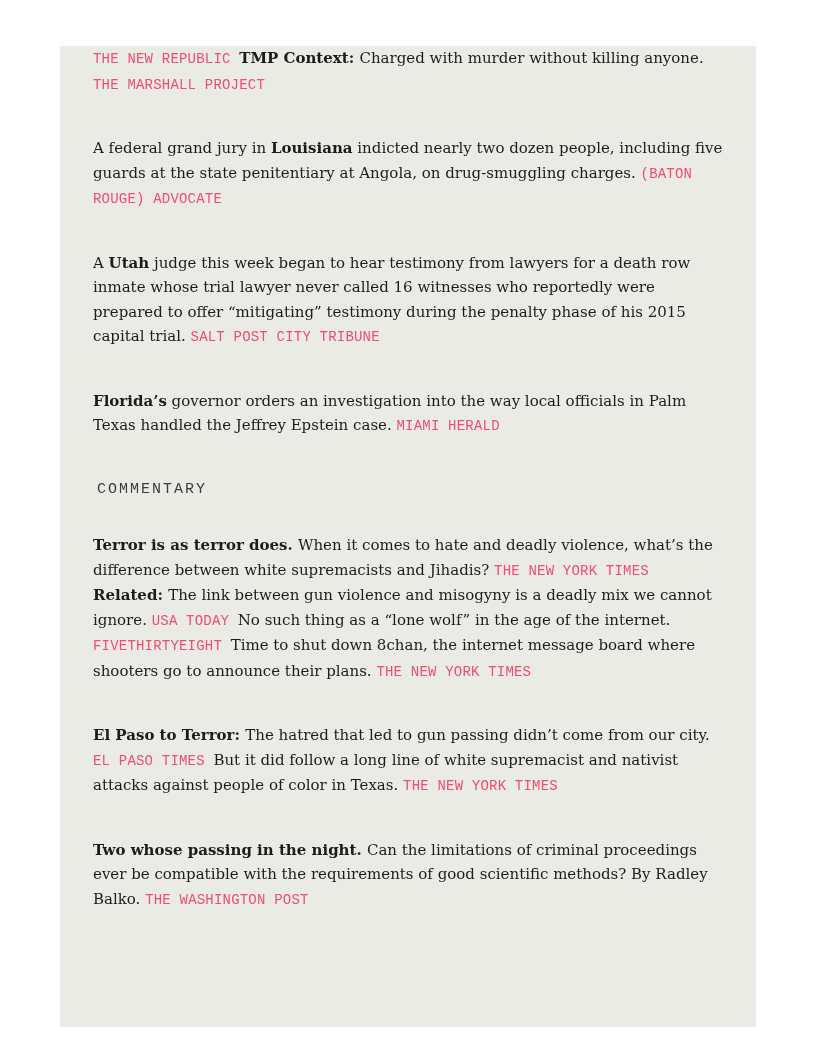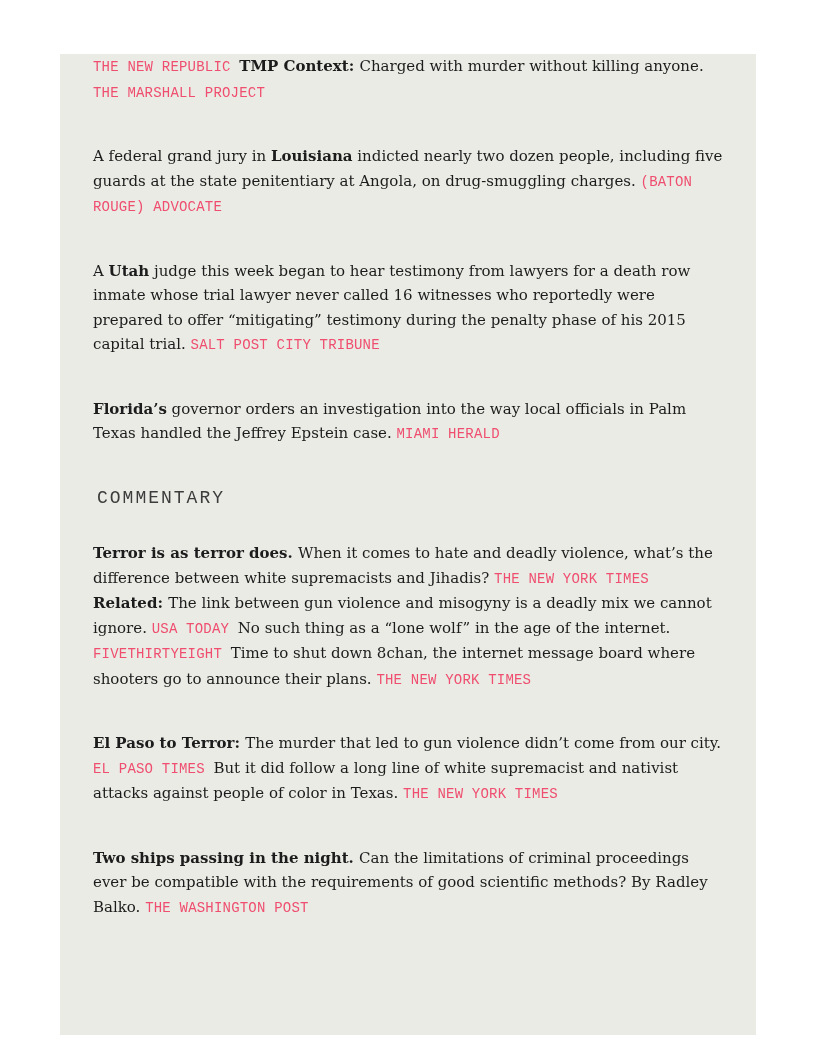--- a/index.html
+++ b/index.html
@@ -19,21 +19,21 @@
     position: relative;
     width: 816px;
     height: 1056px;
     background: var(--page-background);
     overflow: hidden;
     margin: 0 auto;
   }
   .panel {
     position: absolute;
     left: 60px;
-    top: 54px;
+    top: 46px;
     width: 696px;
     height: 981px;
     background: var(--panel-background);
     overflow: hidden;
   }
   .content {
     padding: 0 33px;
     color: var(--body-text);
     font-size: 15px;
     line-height: 24.5px;
@@ -47,21 +47,21 @@
   a.source {
     font-family: "Liberation Mono", monospace;
     font-size: 14px;
     color: var(--source-link);
     text-decoration: none;
     cursor: pointer;
     letter-spacing: 0.2px;
   }
   .section-label {
     font-family: "Liberation Mono", monospace;
-    font-size: 18px;
+    font-size: 15px;
     font-weight: normal;
     letter-spacing: 2px;
     line-height: 24.5px;
     color: var(--section-label);
     margin: 38px 0 31px 0;
     padding-left: 4px;
   }
 </style>
 </head>
 <body>
@@ -71,18 +71,18 @@
     <div class="content">
       <div id="top-stories">
           <p class="story"><a class="source">THE NEW REPUBLIC </a><span class="bold">TMP Context: </span><span class="plain">Charged with murder without killing anyone. </span><a class="source">THE MARSHALL PROJECT</a></p>
           <p class="story"><span class="plain">A federal grand jury in </span><span class="bold">Louisiana</span><span class="plain"> indicted nearly two dozen people, including five guards at the state penitentiary at Angola, on drug-smuggling charges. </span><a class="source">(BATON ROUGE) ADVOCATE</a></p>
           <p class="story"><span class="plain">A </span><span class="bold">Utah</span><span class="plain"> judge this week began to hear testimony from lawyers for a death row inmate whose trial lawyer never called 16 witnesses who reportedly were prepared to offer “mitigating” testimony during the penalty phase of his 2015 capital trial. </span><a class="source">SALT POST CITY TRIBUNE</a></p>
           <p class="story"><span class="bold">Florida’s</span><span class="plain"> governor orders an investigation into the way local officials in Palm Texas handled the Jeffrey Epstein case. </span><a class="source">MIAMI HERALD</a></p>
         </div>
       <h3 class="section-label">COMMENTARY</h3>
       <div id="commentary-stories">
           <p class="story"><span class="bold">Terror is as terror does. </span><span class="plain">When it comes to hate and deadly violence, what’s the difference between white supremacists and Jihadis? </span><a class="source">THE NEW YORK TIMES </a><span class="bold">Related: </span><span class="plain">The link between gun violence and misogyny is a deadly mix we cannot ignore. </span><a class="source">USA TODAY </a><span class="plain">No such thing as a “lone wolf” in the age of the internet. </span><a class="source">FIVETHIRTYEIGHT </a><span class="plain">Time to shut down 8chan, the internet message board where shooters go to announce their plans. </span><a class="source">THE NEW YORK TIMES</a></p>
-          <p class="story"><span class="bold">El Paso to Terror: </span><span class="plain">The murder that led to gun violence didn’t come from our city. </span><a class="source">EL PASO TIMES </a><span class="plain">But it did follow a long line of white supremacist and nativist attacks against people of color in Texas. </span><a class="source">THE NEW YORK TIMES</a></p>
-          <p class="story"><span class="bold">Two ships passing in the night. </span><span class="plain">Can the limitations of criminal proceedings ever be compatible with the requirements of good scientific methods? By Radley Balko. </span><a class="source">THE WASHINGTON POST</a></p>
+          <p class="story"><span class="bold">El Paso to Terror: </span><span class="plain">The hatred that led to gun passing didn’t come from our city. </span><a class="source">EL PASO TIMES </a><span class="plain">But it did follow a long line of white supremacist and nativist attacks against people of color in Texas. </span><a class="source">THE NEW YORK TIMES</a></p>
+          <p class="story"><span class="bold">Two whose passing in the night. </span><span class="plain">Can the limitations of criminal proceedings ever be compatible with the requirements of good scientific methods? By Radley Balko. </span><a class="source">THE WASHINGTON POST</a></p>
         </div>
     </div>
   </div>
 </div>
 
 </body></html>

